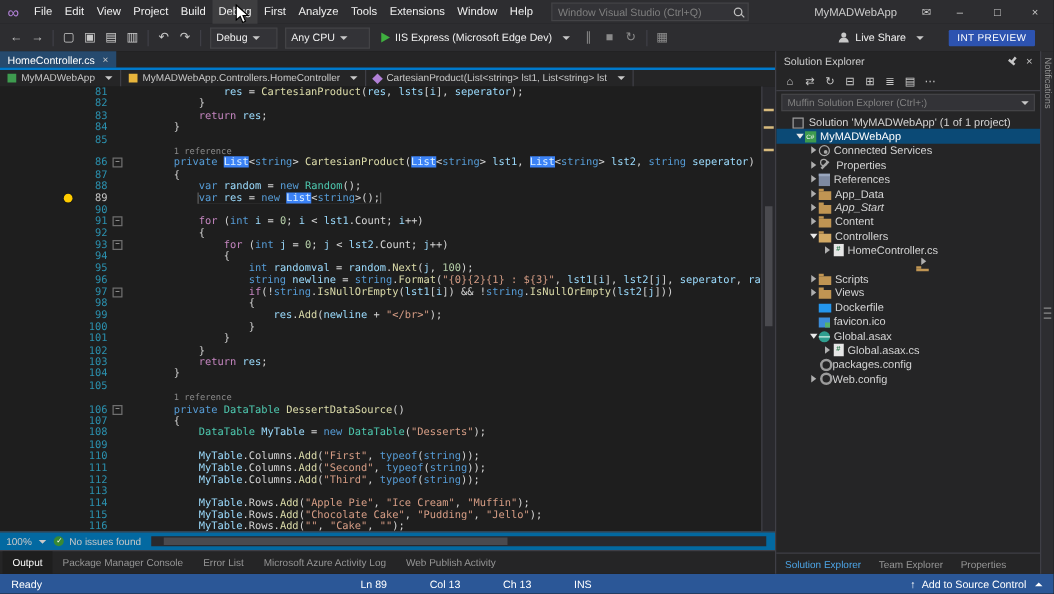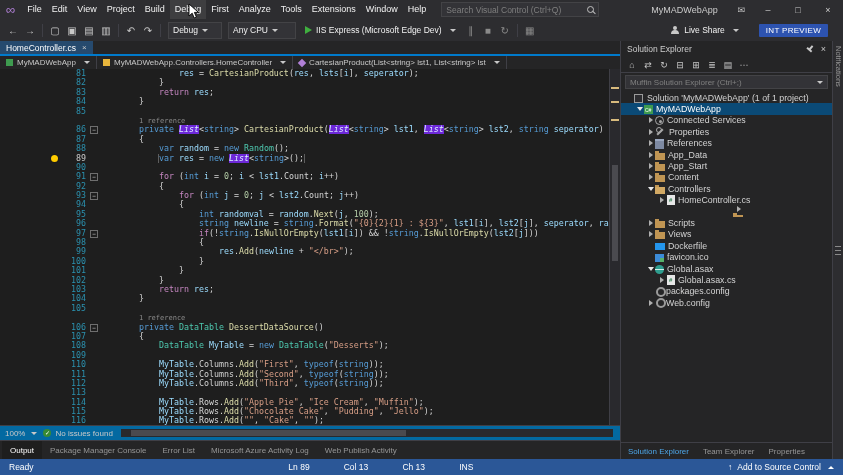--- a/index.html
+++ b/index.html
@@ -62,21 +62,21 @@
   .glyphcol{width:14px;flex:none;position:relative;}
   .bulb{position:absolute;left:3px;top:1px;width:7px;height:7px;border-radius:50%;background:#FFCC00;box-shadow:0 0 1px #000;}
   .lnum{width:24px;flex:none;text-align:right;color:#2B91AF;padding-right:3px;}
   .lnum.cur{color:#C8C8C8;}
   .foldcol{width:10px;flex:none;position:relative;}
   .foldbox{position:absolute;left:1px;top:1px;width:6px;height:6px;border:1px solid #6E6E6E;background:#1E1E1E;color:#C8C8C8;
            font-size:6px;line-height:5px;text-align:center;}
   .codeline{flex:1;white-space:pre;color:#D4D4D4;overflow:hidden;}
   .tok-p{color:#D4D4D4;} .tok-k{color:#569CD6;} .tok-c{color:#C586C0;} .tok-ty{color:#4EC9B0;}
   .tok-m{color:#DCDCAA;} .tok-v{color:#9CDCFE;} .tok-s{color:#D69D85;} .tok-num{color:#B5CEA8;}
-  .tok-hl{background:#6d28d9;color:#DCF0FF;font-style:italic;}
+  .tok-hl{background:#3b82f6;color:#DCF0FF;}
   .lens{color:#8A8A8A;font-size:7px;}
   .curbox{outline:1px solid #5E5E5E;}
   .vscroll{width:10px;flex:none;background:#29292D;border-left:1px solid #3F3F46;position:relative;}
   .vthumb{position:absolute;left:2px;right:2px;top:27%;height:27%;background:#4A4A4F;}
   .mk{position:absolute;left:1px;right:1px;height:2px;background:#D7BA7D;}
   
   .estrip{height:14px;background:#0369a1;border-top:1px solid #3F3F46;display:flex;align-items:center;
           font-size:8px;color:#C8C8C8;gap:6px;padding:0 5px;}
   .zoom{display:flex;align-items:center;gap:2px;}
   .health{display:flex;align-items:center;gap:4px;}
@@ -149,21 +149,21 @@
       <div class="menu-item">Build</div>
       <div class="menu-item hovered">Debug</div>
       <div class="menu-item">First</div>
       <div class="menu-item">Analyze</div>
       <div class="menu-item">Tools</div>
       <div class="menu-item">Extensions</div>
       <div class="menu-item">Window</div>
       <div class="menu-item">Help</div>
     </nav>
   <div class="tb-search">
-    <span>Search Visual Control (Ctrl+Q)</span>
+    <span>Window Visual Studio (Ctrl+Q)</span>
     <span class="mag"></span>
   </div>
   <span class="window-title">MyMADWebApp</span>
   <span class="feedback">✉</span>
   <div class="win-buttons">
       <span class="win-btn">–</span>
       <span class="win-btn">□</span>
       <span class="win-btn">×</span>
     </div>
 </div>
@@ -555,21 +555,21 @@
         <div class="trow" style="padding-left: 25px;">
           <span class="arr right"></span>
           <span class="tico ic-refs"></span>
           <span class="tlabel">References</span>
         </div>
         <div class="trow" style="padding-left: 25px;">
           <span class="arr right"></span>
           <span class="tico ic-folder"></span>
           <span class="tlabel">App_Data</span>
         </div>
-        <div class="trow" style="padding-left: 25px;">
+        <div class="trow" style="padding-left: 25px; font-style: italic;">
           <span class="arr right"></span>
           <span class="tico ic-folder"></span>
           <span class="tlabel">App_Start</span>
         </div>
         <div class="trow" style="padding-left: 25px;">
           <span class="arr right"></span>
           <span class="tico ic-folder"></span>
           <span class="tlabel">Content</span>
         </div>
         <div class="trow" style="padding-left: 25px;">

